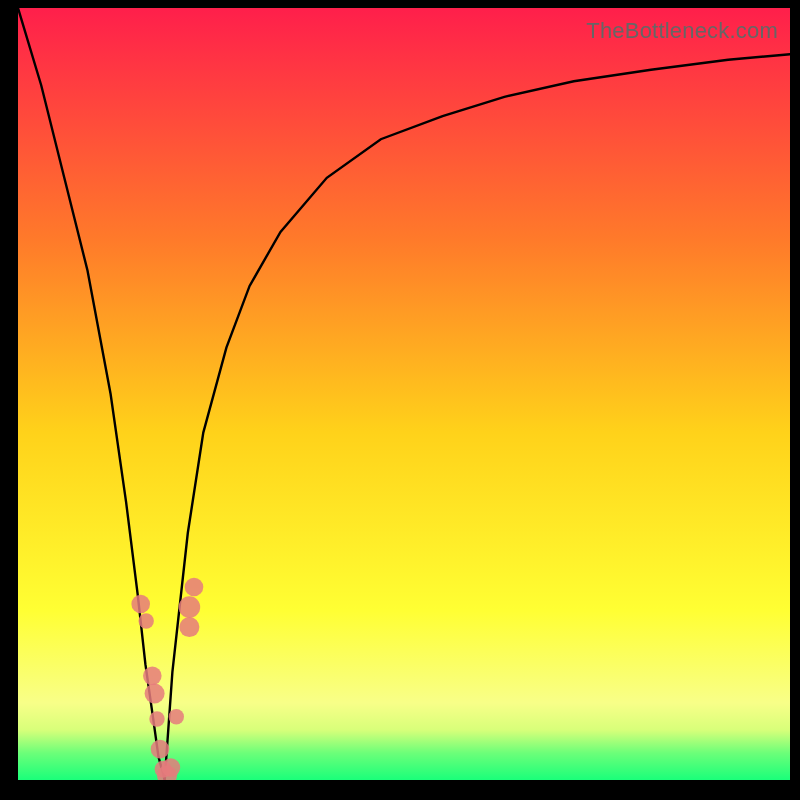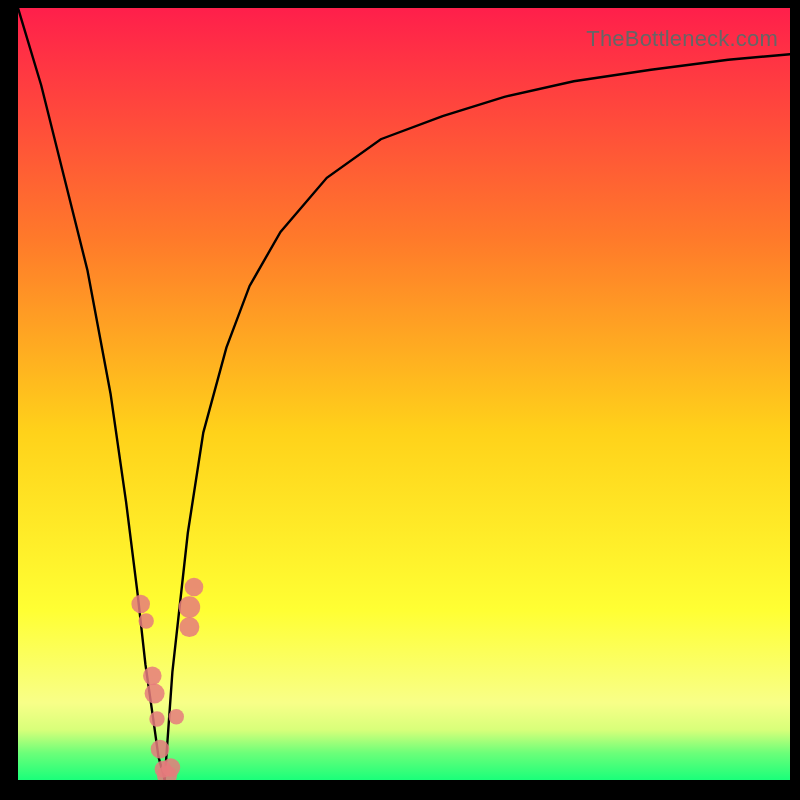--- a/index.html
+++ b/index.html
@@ -21,21 +21,20 @@
   }
   .watermark {
     position: absolute;
     top: 10px;
     right: 12px;
     color: #666;
     font-size: 22px;
     font-weight: 400;
     letter-spacing: 0.2px;
     z-index: 10;
-    margin-top: 8px;
   }
   svg.plot {
     position: absolute;
     left: 0;
     top: 0;
     width: 772px;
     height: 772px;
     display: block;
   }
   .curve {

